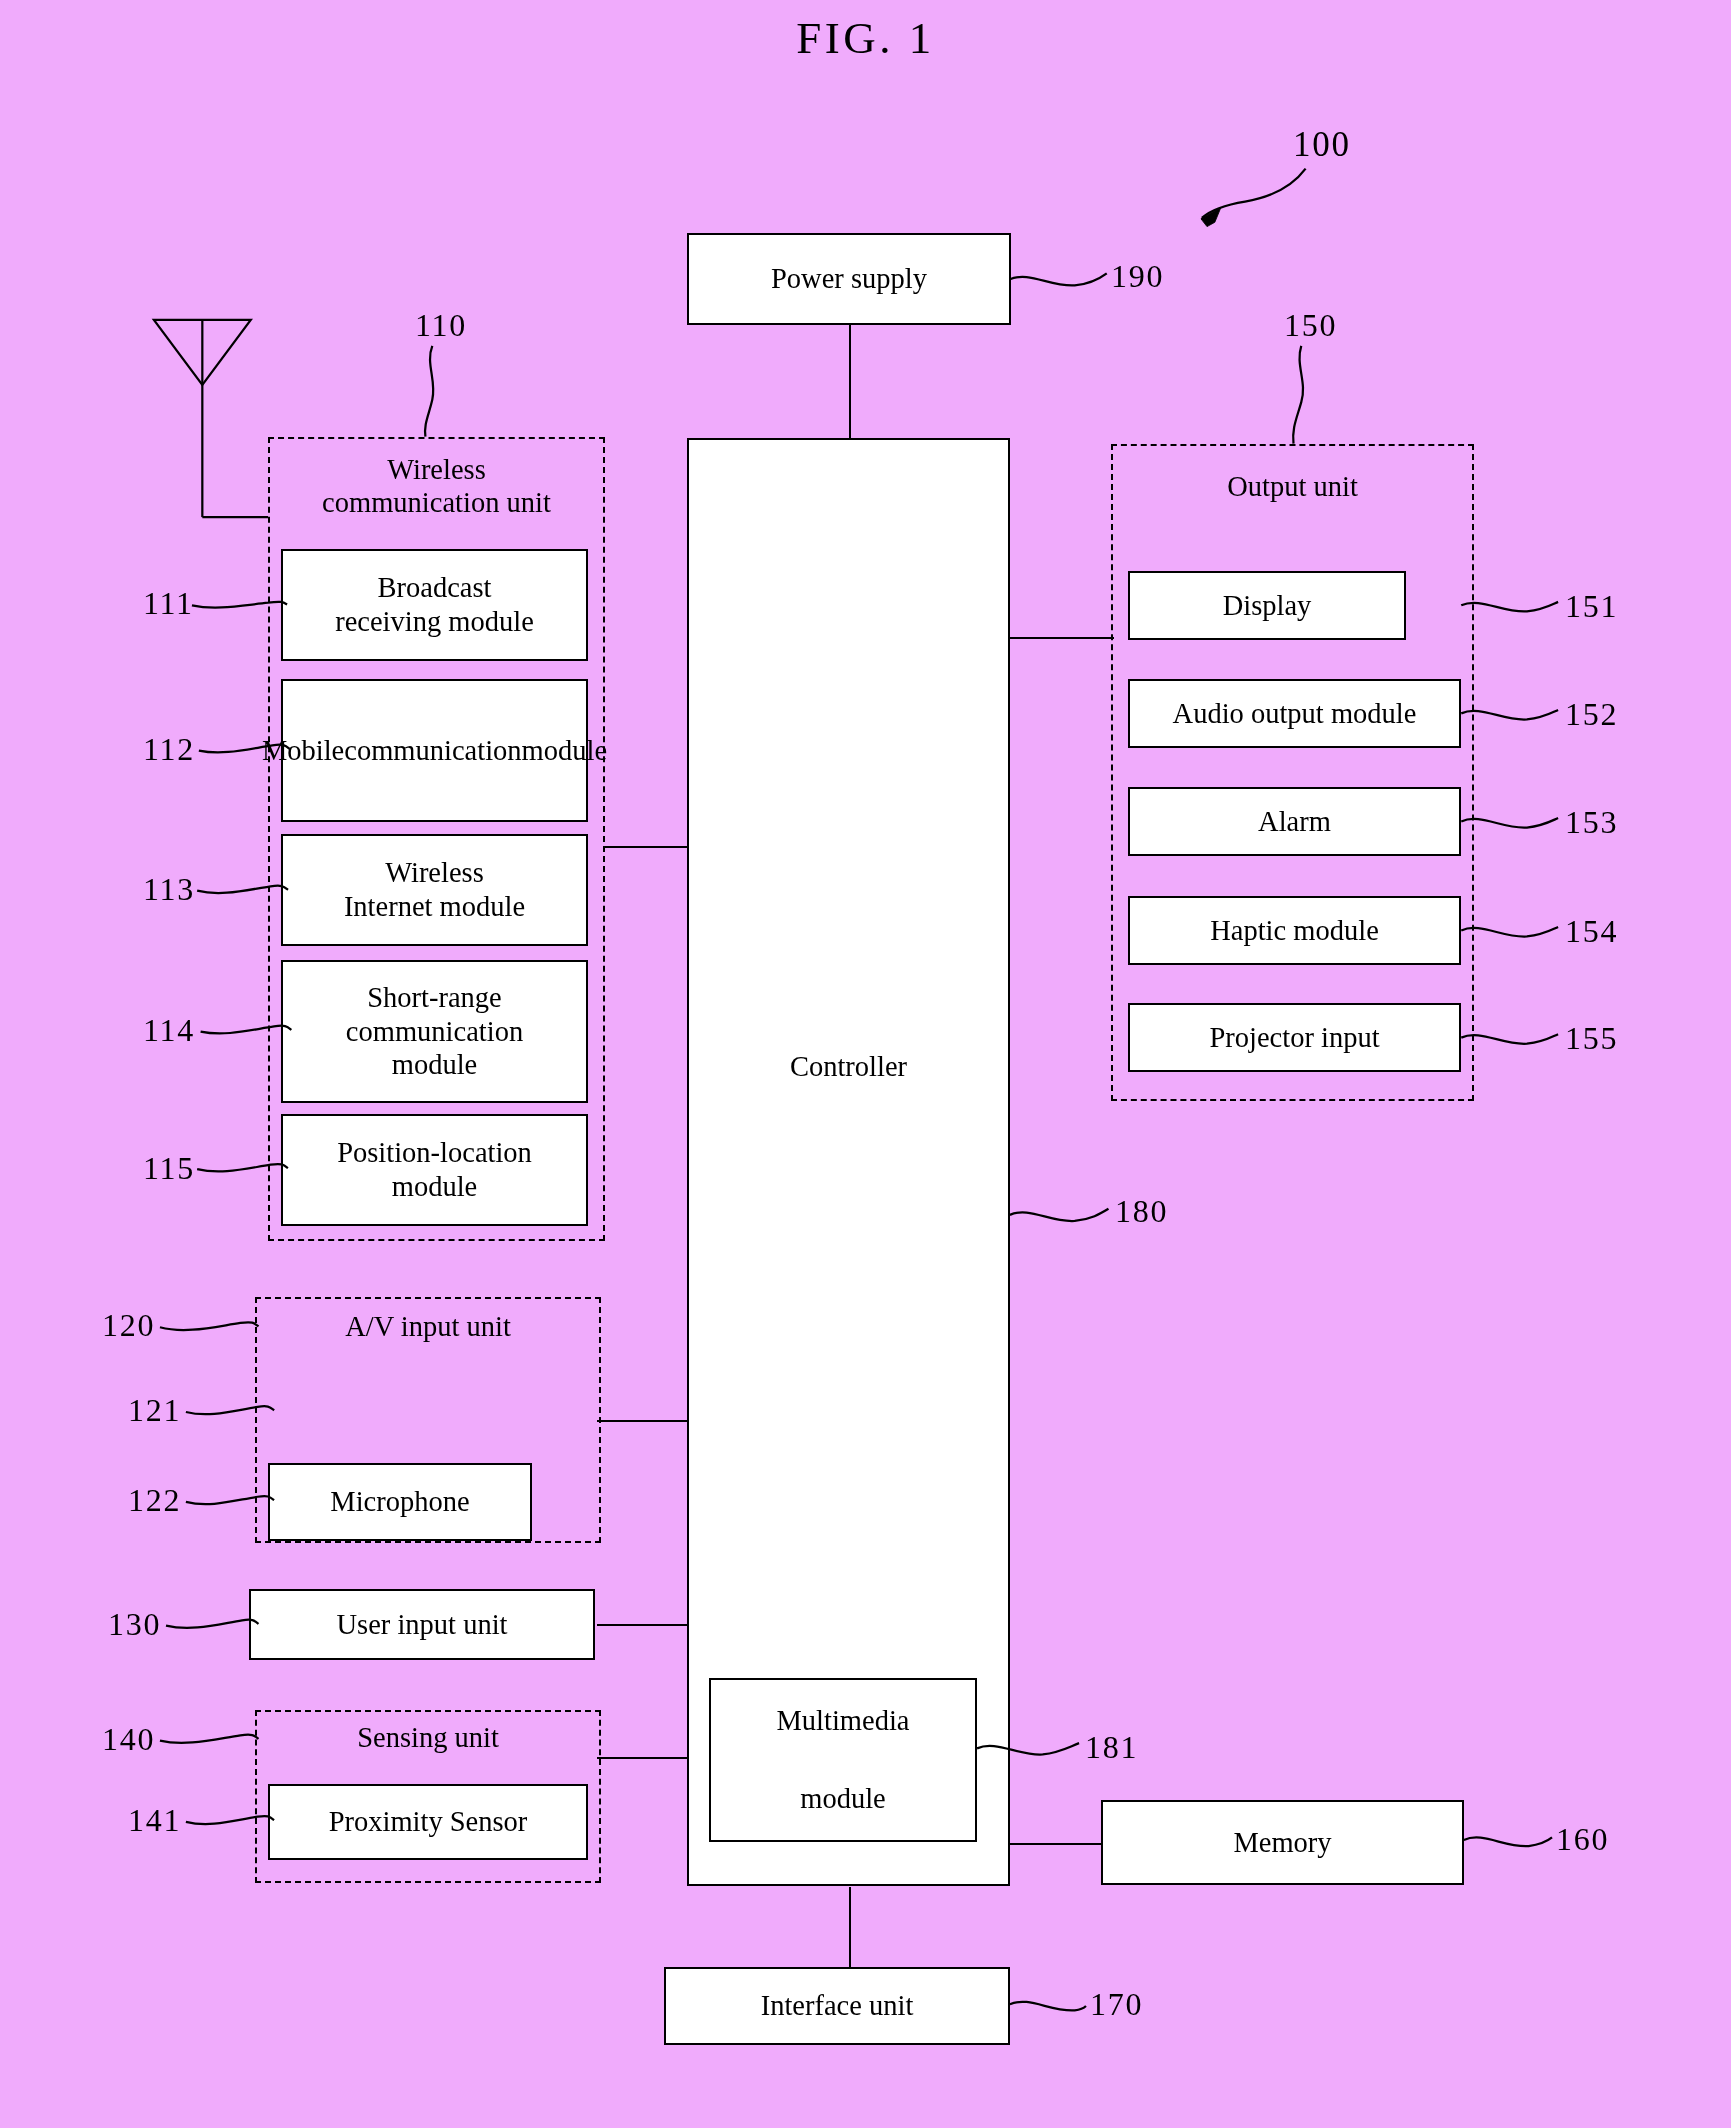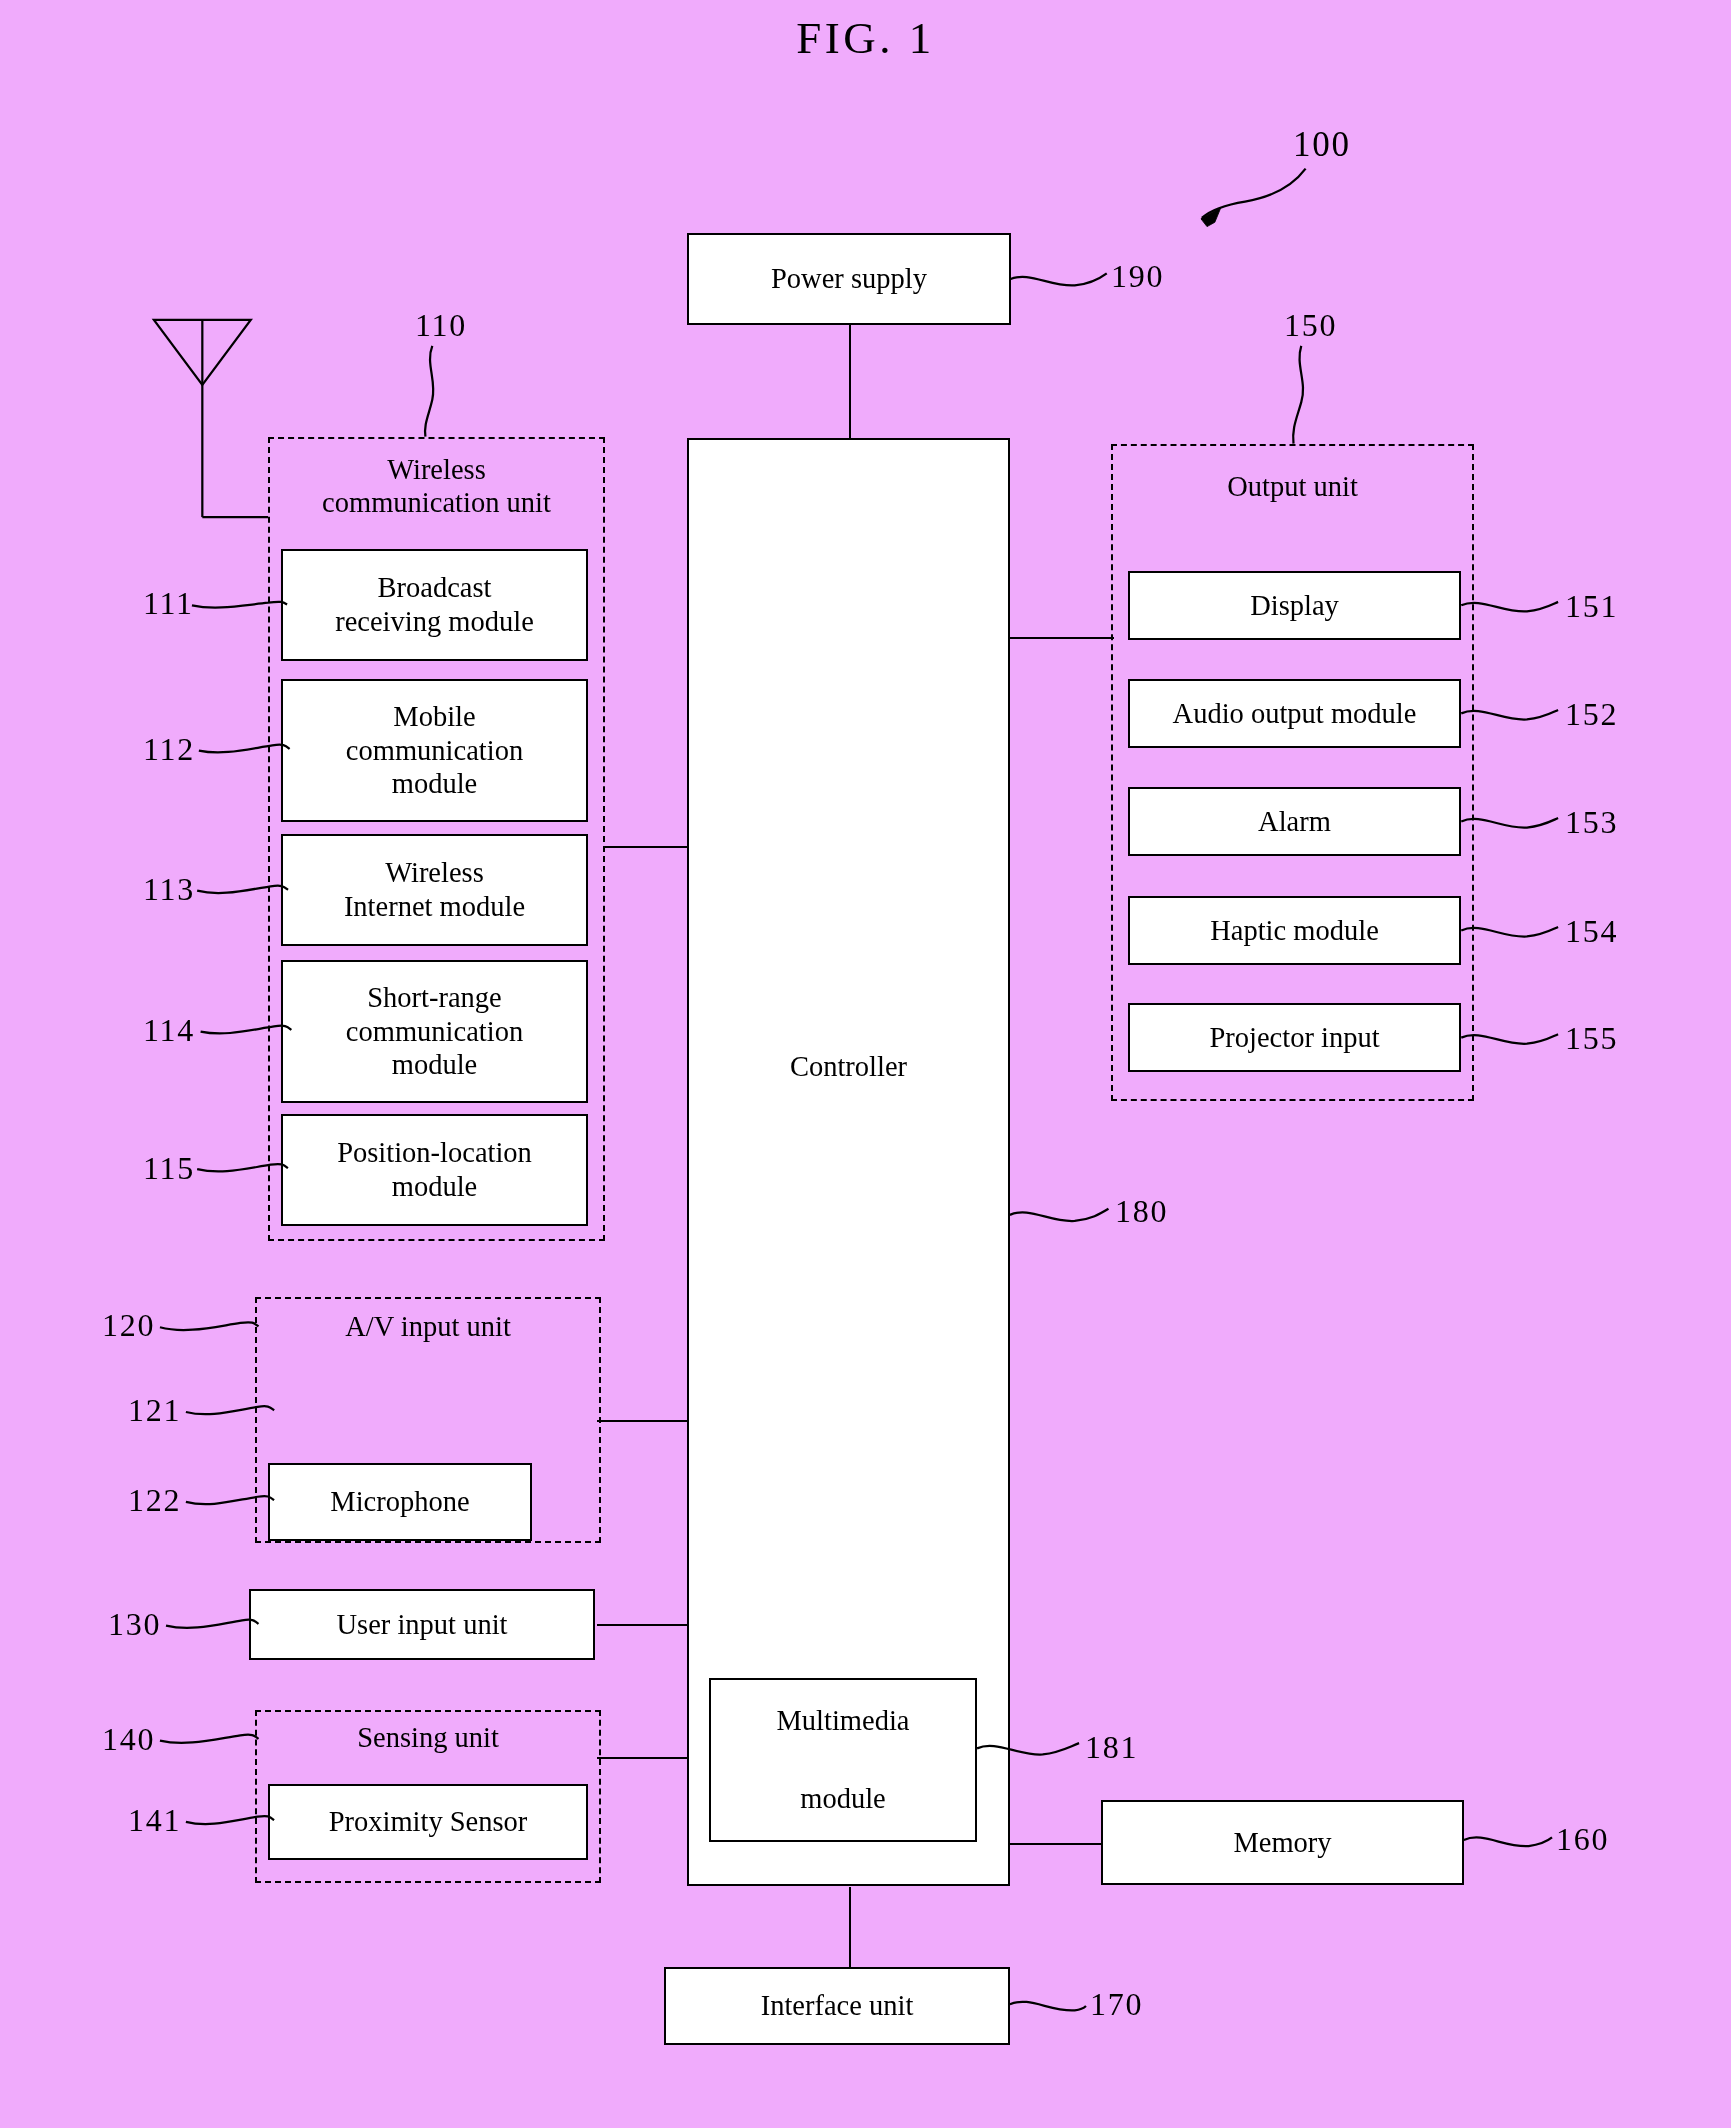--- a/index.html
+++ b/index.html
@@ -146,21 +146,21 @@
     <div>communication unit</div>
   </div>
   <div class="ref" style="left:415px; top:307px;">110</div>
 
   <div class="box" style="left:281px; top:549px; width:307px; height:112px; flex-direction:column;">
     <span>Broadcast</span>
     <span>receiving module</span>
   </div>
   <div class="ref" style="left:143px; top:585px;">111</div>
 
-  <div class="box" style="left:281px; top:679px; width:307px; height:143px; flex-direction:column;">
+  <div class="box" style="left:281px; top:679px; width:307px; height:143px; ">
     <span>Mobile</span>
     <span>communication</span>
     <span>module</span>
   </div>
   <div class="ref" style="left:143px; top:731px;">112</div>
 
   <div class="box" style="left:281px; top:834px; width:307px; height:112px; flex-direction:column;">
     <span>Wireless</span>
     <span>Internet module</span>
   </div>
@@ -207,21 +207,21 @@
     <span>Proximity Sensor</span>
   </div>
   <div class="ref" style="left:128px; top:1802px;">141</div>
 
   <div class="dashbox" style="left:1111px; top:444px; width:363px; height:657px;"></div>
   <div class="group-title" style="left:1111px; top:471px; width:363px;">
     <div>Output unit</div>
   </div>
   <div class="ref" style="left:1284px; top:307px;">150</div>
 
-  <div class="box" style="left:1128px; top:571px; width:333px; height:69px;">
+  <div class="box" style="left:1128px; top:571px; width:278px; height:69px;">
     <span>Display</span>
   </div>
   <div class="ref" style="left:1565px; top:588px;">151</div>
 
   <div class="box" style="left:1128px; top:679px; width:333px; height:69px;">
     <span>Audio output module</span>
   </div>
   <div class="ref" style="left:1565px; top:696px;">152</div>
 
   <div class="box" style="left:1128px; top:787px; width:333px; height:69px;">

